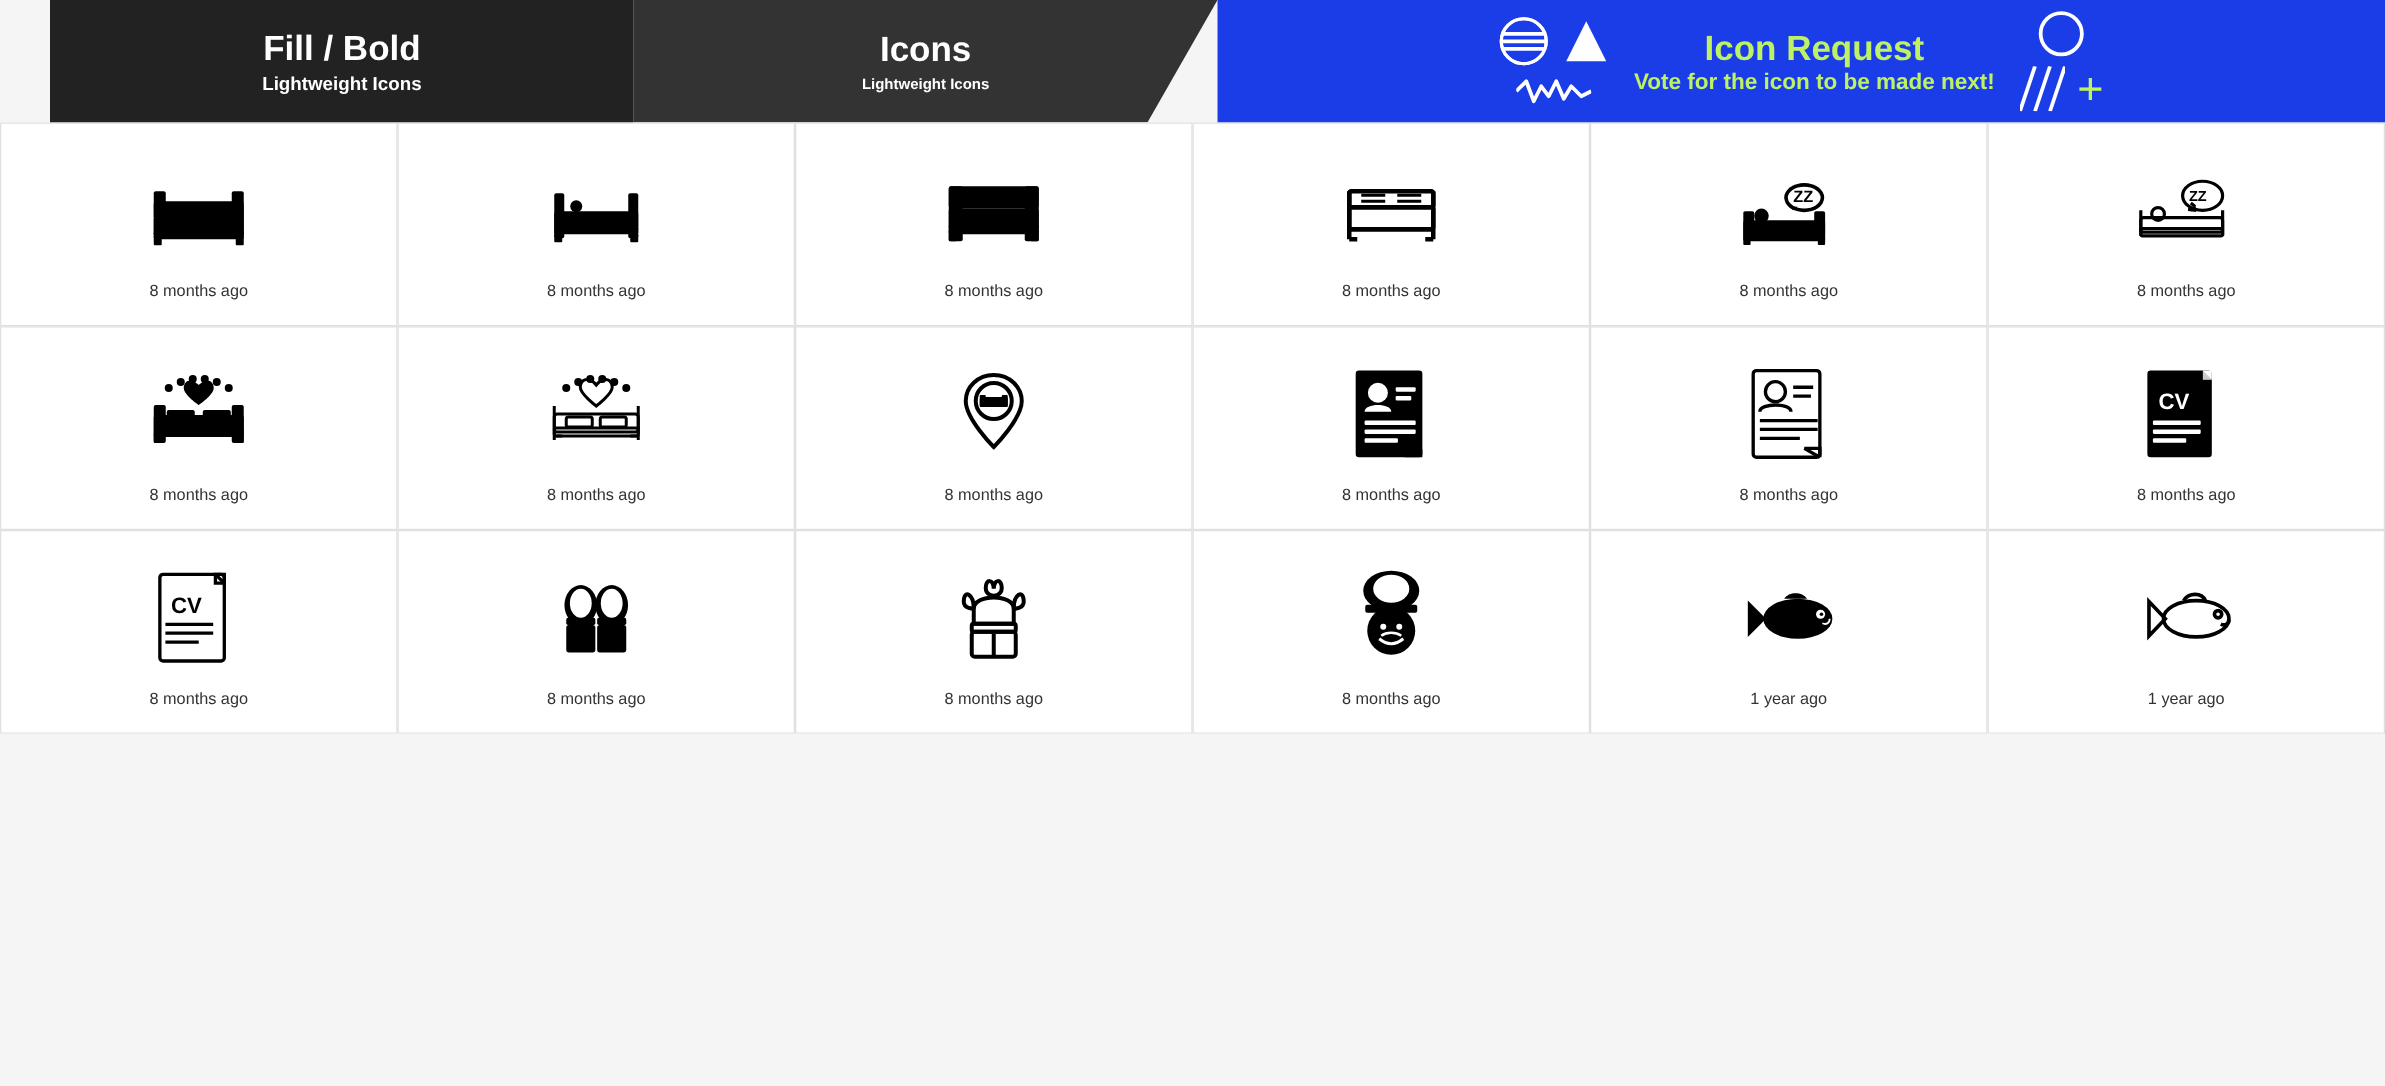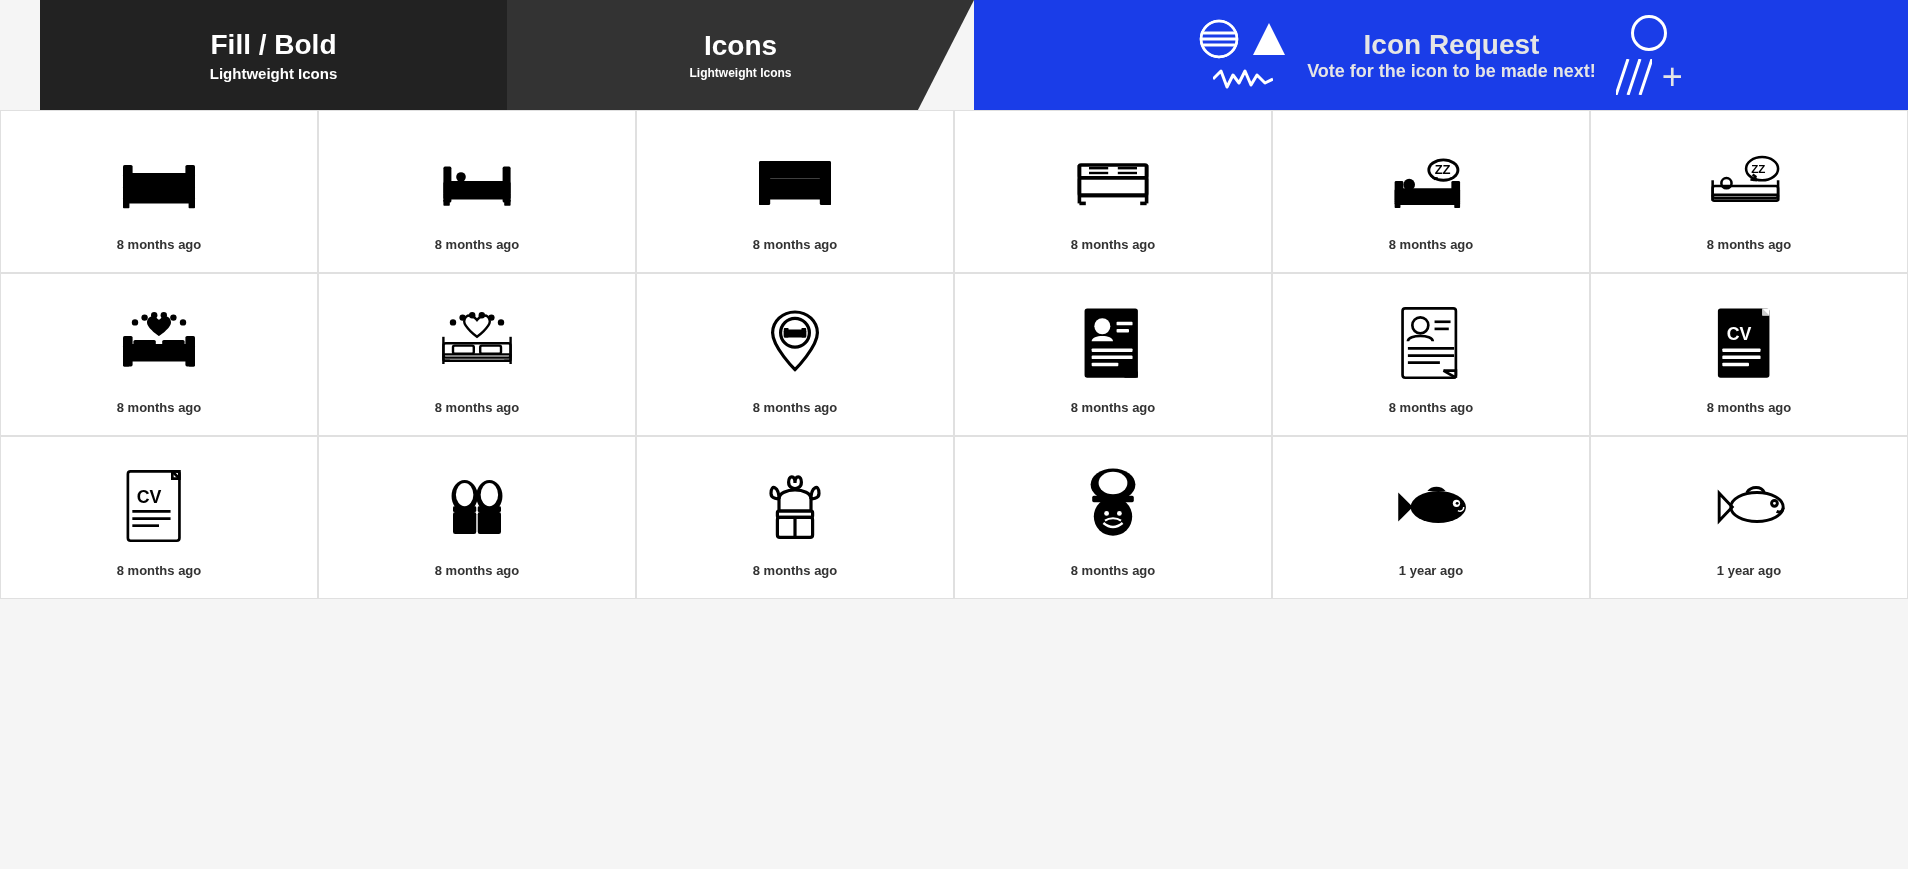--- a/index.html
+++ b/index.html
@@ -1,21 +1,21 @@
 <!DOCTYPE html>
 <html><head>
   <meta charset="utf-8">
   <style>
     * { box-sizing: border-box; margin: 0; padding: 0; }
     body { font-family: Arial, sans-serif; background: #f5f5f5; }
 
     .header {
       display: grid;
       grid-template-columns: 1fr 1fr 2fr;
-      height: 110px;
+      height: 98px;
       padding-left: 40px;
     }
 
     .header-fill {
       background: #222;
       display: flex;
       flex-direction: column;
       align-items: center;
       justify-content: center;
       color: white;
@@ -51,21 +51,21 @@
       font-size: 12px;
       font-weight: 700;
       margin-top: 4px;
     }
 
     .header-request {
       background: #1a3de8;
       display: flex;
       align-items: center;
       justify-content: center;
-      color: #e5e5e5;
+      color: #bef264;
       gap: 20px;
       padding: 0 20px;
     }
 
     .header-request .icons-left {
       display: flex;
       flex-direction: column;
       align-items: center;
       gap: 8px;
     }
@@ -134,21 +134,21 @@
     }
 
     .icon-svg svg {
       width: 100%;
       height: 100%;
     }
 
     .icon-label {
       font-size: 13px;
       color: #333;
-      font-weight: 700;
+      font-weight: 400;
       text-align: center;
     }
   </style>
 </head>
 <body>
 
 <header>
   <div class="header">
     <div class="header-fill">
       <span class="title">Fill / Bold</span>

